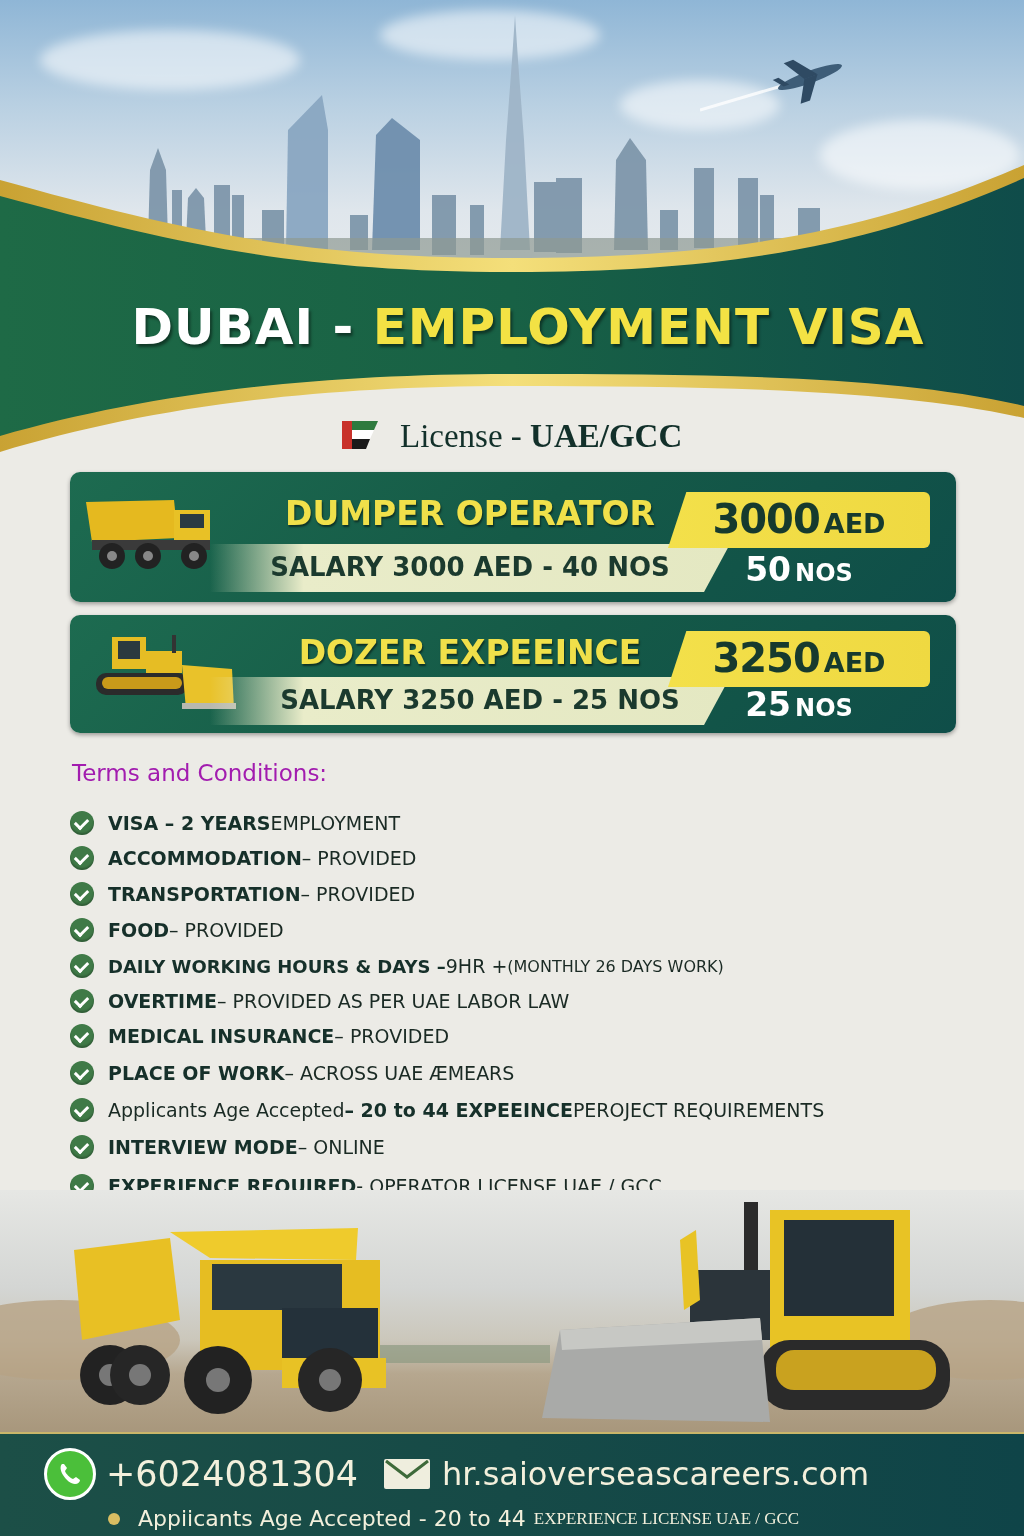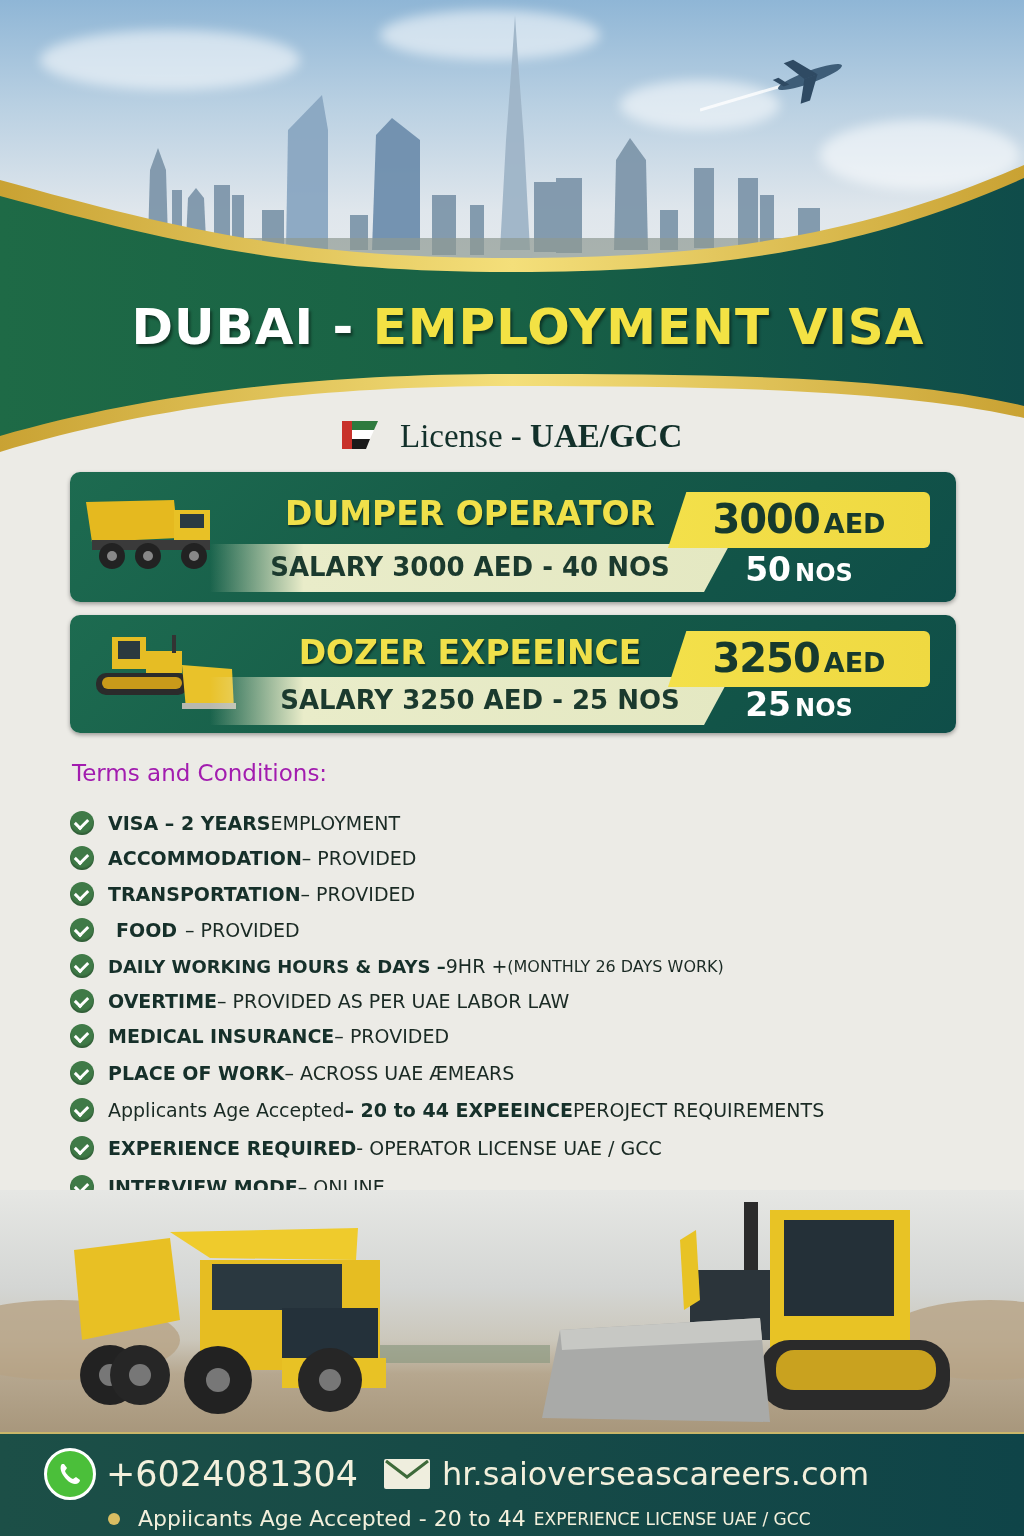--- a/index.html
+++ b/index.html
@@ -61,21 +61,21 @@
   .footer { position: absolute; left: 0; top: 1432px; width: 1024px; height: 104px;
     background: linear-gradient(90deg, #1c4f47 0%, #164a47 50%, #0f4448 100%); border-top: 2px solid #c9b66a; }
   .footer .row1 { position: absolute; left: 44px; top: 14px; display: flex; align-items: center; }
   .footer .wa { width: 52px; height: 52px; border-radius: 50%; background: #4bbf3a; border: 3px solid #fff; position: relative; margin-right: 10px; }
   .footer .phone { font-family: "DejaVu Sans", sans-serif; font-size: 35px; color: #f3f0dc; margin-right: 26px; }
   .footer .mail { width: 46px; height: 30px; background: #efeede; border-radius: 2px; position: relative; margin-right: 12px; }
   .footer .site { font-family: "DejaVu Sans", sans-serif; font-size: 32px; color: #f3f0dc; }
   .footer .row2 { position: absolute; left: 108px; top: 72px; display: flex; align-items: center; font-family: "DejaVu Sans", sans-serif; color: #f3f0dc; text-align: right; }
   .footer .dot { width: 12px; height: 12px; border-radius: 50%; background: #d9bd62; margin-right: 18px; }
   .footer .row2 .a { font-size: 22px; }
-  .footer .row2 .b { font-size: 17px; margin-left: 8px; }
+  .footer .row2 .b { font-size: 17px; margin-left: 8px; font-family: Liberation Serif, serif; }
 </style>
 </head>
 <body>
 
 <div class="sky">
   <div class="cloud" style="left:40px;top:30px;width:260px;height:60px;"></div>
   <div class="cloud" style="left:380px;top:10px;width:220px;height:50px;"></div>
   <div class="cloud" style="left:820px;top:120px;width:200px;height:70px;"></div>
   <div class="cloud" style="left:620px;top:80px;width:160px;height:50px;"></div>
   <svg class="skyline" viewBox="0 0 1024 300">
@@ -208,21 +208,21 @@
   <li style="height:36px;">
       <span class="check"></span>
       <span class="k">ACCOMMODATION</span>
       <span class="v"> – PROVIDED</span>
     </li>
   <li style="height:36px;">
       <span class="check"></span>
       <span class="k">TRANSPORTATION</span>
       <span class="v"> – PROVIDED</span>
     </li>
-  <li style="height:36px;gap:8px;">
+  <li style="height:36px;">
       <span class="check"></span>
       <span class="k">FOOD</span>
       <span class="v"> – PROVIDED</span>
     </li>
   <li style="height:36px;">
       <span class="check"></span>
       <span class="k" style="font-size:18px;">DAILY WORKING HOURS &amp; DAYS –</span>
       <span class="v"> 9HR + </span>
       <span class="v small">(MONTHLY 26 DAYS WORK)</span>
     </li>
@@ -240,29 +240,29 @@
       <span class="check"></span>
       <span class="k">PLACE OF WORK</span>
       <span class="v"> – ACROSS UAE ÆMEARS</span>
     </li>
   <li style="height:36px;">
       <span class="check"></span>
       <span class="v">Applicants Age Accepted </span>
       <span class="k">– 20 to 44 EXPEEINCE</span>
       <span class="v"> PEROJECT REQUIREMENTS</span>
     </li>
+  <li style="height:38px;">
+      <span class="check"></span>
+      <span class="k">INTERVIEW MODE</span>
+      <span class="v"> – ONLINE</span>
+    </li>
   <li style="height:40px;">
       <span class="check"></span>
       <span class="k">EXPERIENCE REQUIRED</span>
       <span class="v"> - OPERATOR LICENSE UAE / GCC</span>
-    </li>
-  <li style="height:38px;">
-      <span class="check"></span>
-      <span class="k">INTERVIEW MODE</span>
-      <span class="v"> – ONLINE</span>
     </li>
 </ul>
 
 <div class="scene">
   <svg width="1024" height="242" viewBox="0 0 1024 242">
     <ellipse cx="60" cy="150" rx="120" ry="40" fill="#b7a384" opacity="0.8"></ellipse>
     <ellipse cx="990" cy="150" rx="110" ry="40" fill="#b7a384" opacity="0.8"></ellipse>
     <rect x="370" y="155" width="180" height="18" fill="#8d9a82" opacity="0.7"></rect>
 
     <g>

